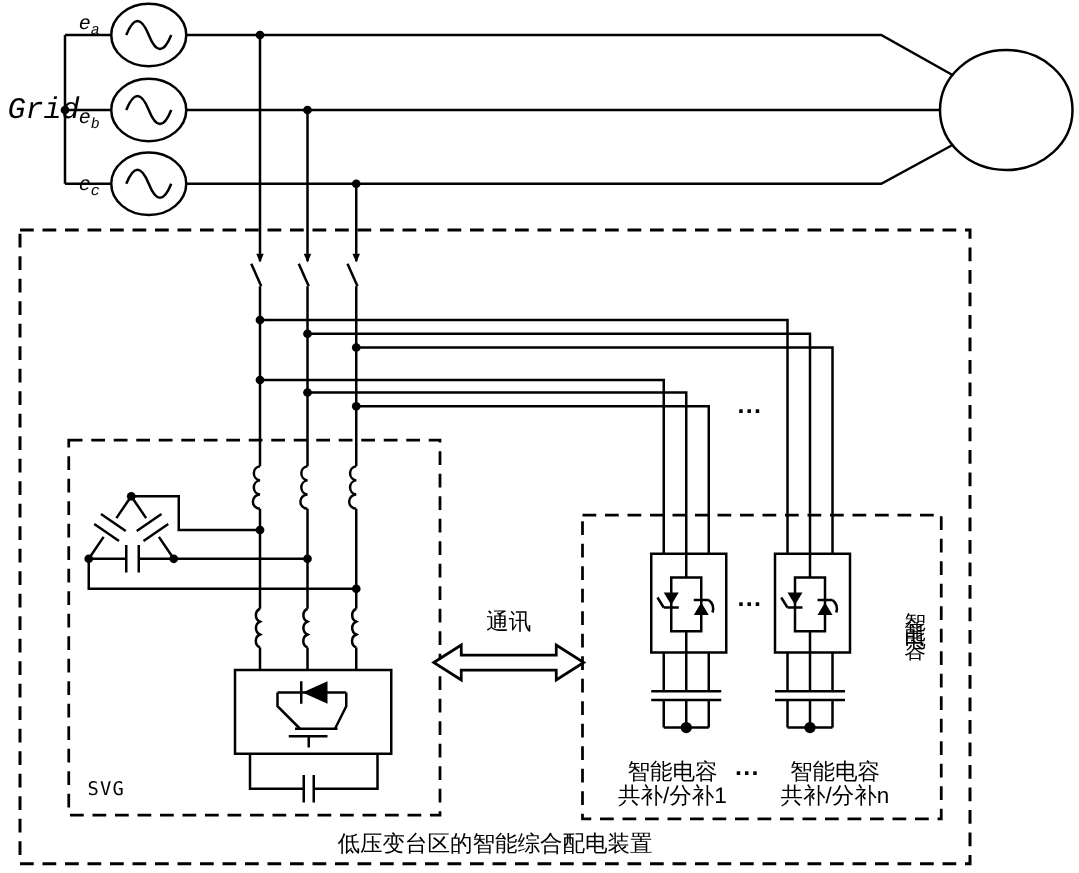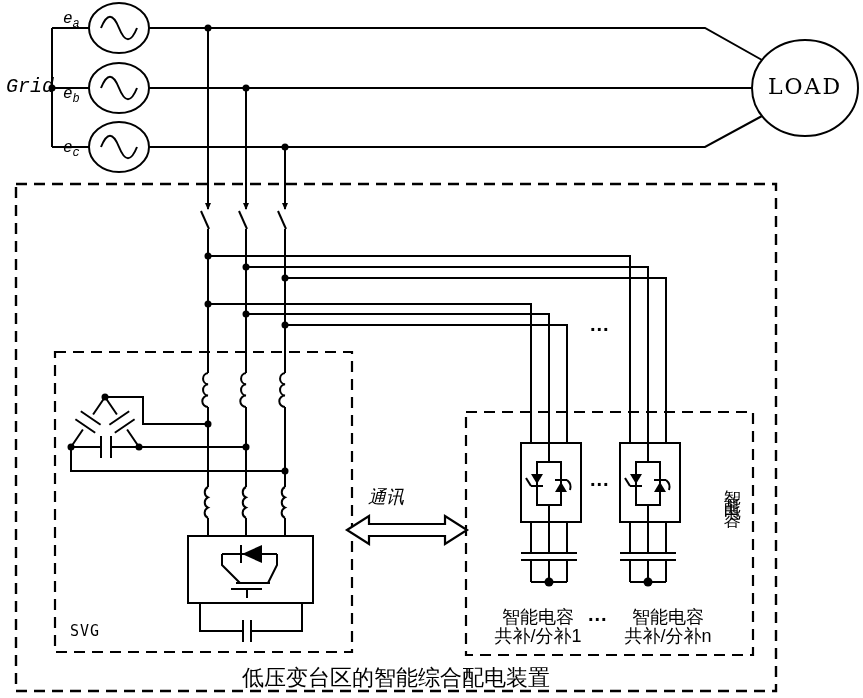--- a/index.html
+++ b/index.html
@@ -8,32 +8,32 @@
     width:863px;height:698px;
     background:#ffffff;
     font-family:"Liberation Sans", sans-serif;
     color:#000;
     overflow:hidden;
   }
   #circuit-svg{position:absolute;left:0;top:0;}
   .lbl{position:absolute;white-space:nowrap;line-height:1.1;}
   .serif-it{font-family:Liberation Mono, monospace;font-style:italic;}
   .load-lbl{font-family:"DejaVu Serif", serif;font-size:22px;letter-spacing:2px;}
-  .grid-lbl{font-size:20px;}
+  .grid-lbl{font-size:24px;}
   .src-lbl{font-size:16px;}
   .src-lbl sub{font-size:12px;}
   .svg-lbl{font-family:"DejaVu Sans Mono", monospace;font-size:15px;letter-spacing:1px;}
   .cjk{font-size:18px;}
   .mod-lbl{width:112px;text-align:center;font-size:18px;line-height:19px;}
   .vert-lbl{
     writing-mode:vertical-rl;text-orientation:upright;
     font-size:17px;letter-spacing:7px;
   }
   .dots{font-size:20px;font-weight:bold;letter-spacing:1px;}
-  .caption{width:760px;text-align:center;font-size:22px;}
+  .caption{width:760px;text-align:center;font-size:18px;}
 </style>
 </head>
 <body>
 
 <div id="stage">
 
   <svg id="circuit-svg" width="863" height="698" viewBox="0 0 863 698" fill="none" stroke="#000" stroke-width="2">
 
     <rect x="16" y="184" width="760" height="507" stroke-width="2.4" stroke-dasharray="11 7"></rect>
     <rect x="55" y="352" width="297" height="300" stroke-width="2.2" stroke-dasharray="11 7"></rect>
@@ -207,25 +207,24 @@
       <circle cx="139" cy="447" r="3.5"></circle>
     </g>
   </svg>
 
   <div class="lbl serif-it grid-lbl" style="left:6px;top:76px;">Grid</div>
 
   <div class="lbl serif-it src-lbl" style="left:63px;top:11px;"><span>e</span><sub>a</sub></div>
   <div class="lbl serif-it src-lbl" style="left:63px;top:86px;"><span>e</span><sub>b</sub></div>
   <div class="lbl serif-it src-lbl" style="left:63px;top:140px;"><span>e</span><sub>c</sub></div>
 
-  <div class="lbl load-lbl" style="left:752px;top:75px;width:106px;text-align:center;">LOAD</div>
 
   <div class="lbl svg-lbl" style="left:70px;top:623px;text-align:center;">SVG</div>
 
-  <div class="lbl cjk" style="left:368px;top:488px;width:78px;text-align:left;font-style:italic;">通讯</div>
+  <div class="lbl cjk" style="left:368px;top:488px;width:78px;text-align:center;">通讯</div>
 
   <div class="lbl vert-lbl" style="left:722px;top:476px;">智能电容</div>
 
   <div class="lbl mod-lbl" style="left:482px;top:608px;">
     <div>智能电容</div>
     <div>共补/分补1</div>
   </div>
   <div class="lbl mod-lbl" style="left:612px;top:608px;">
     <div>智能电容</div>
     <div>共补/分补n</div>

